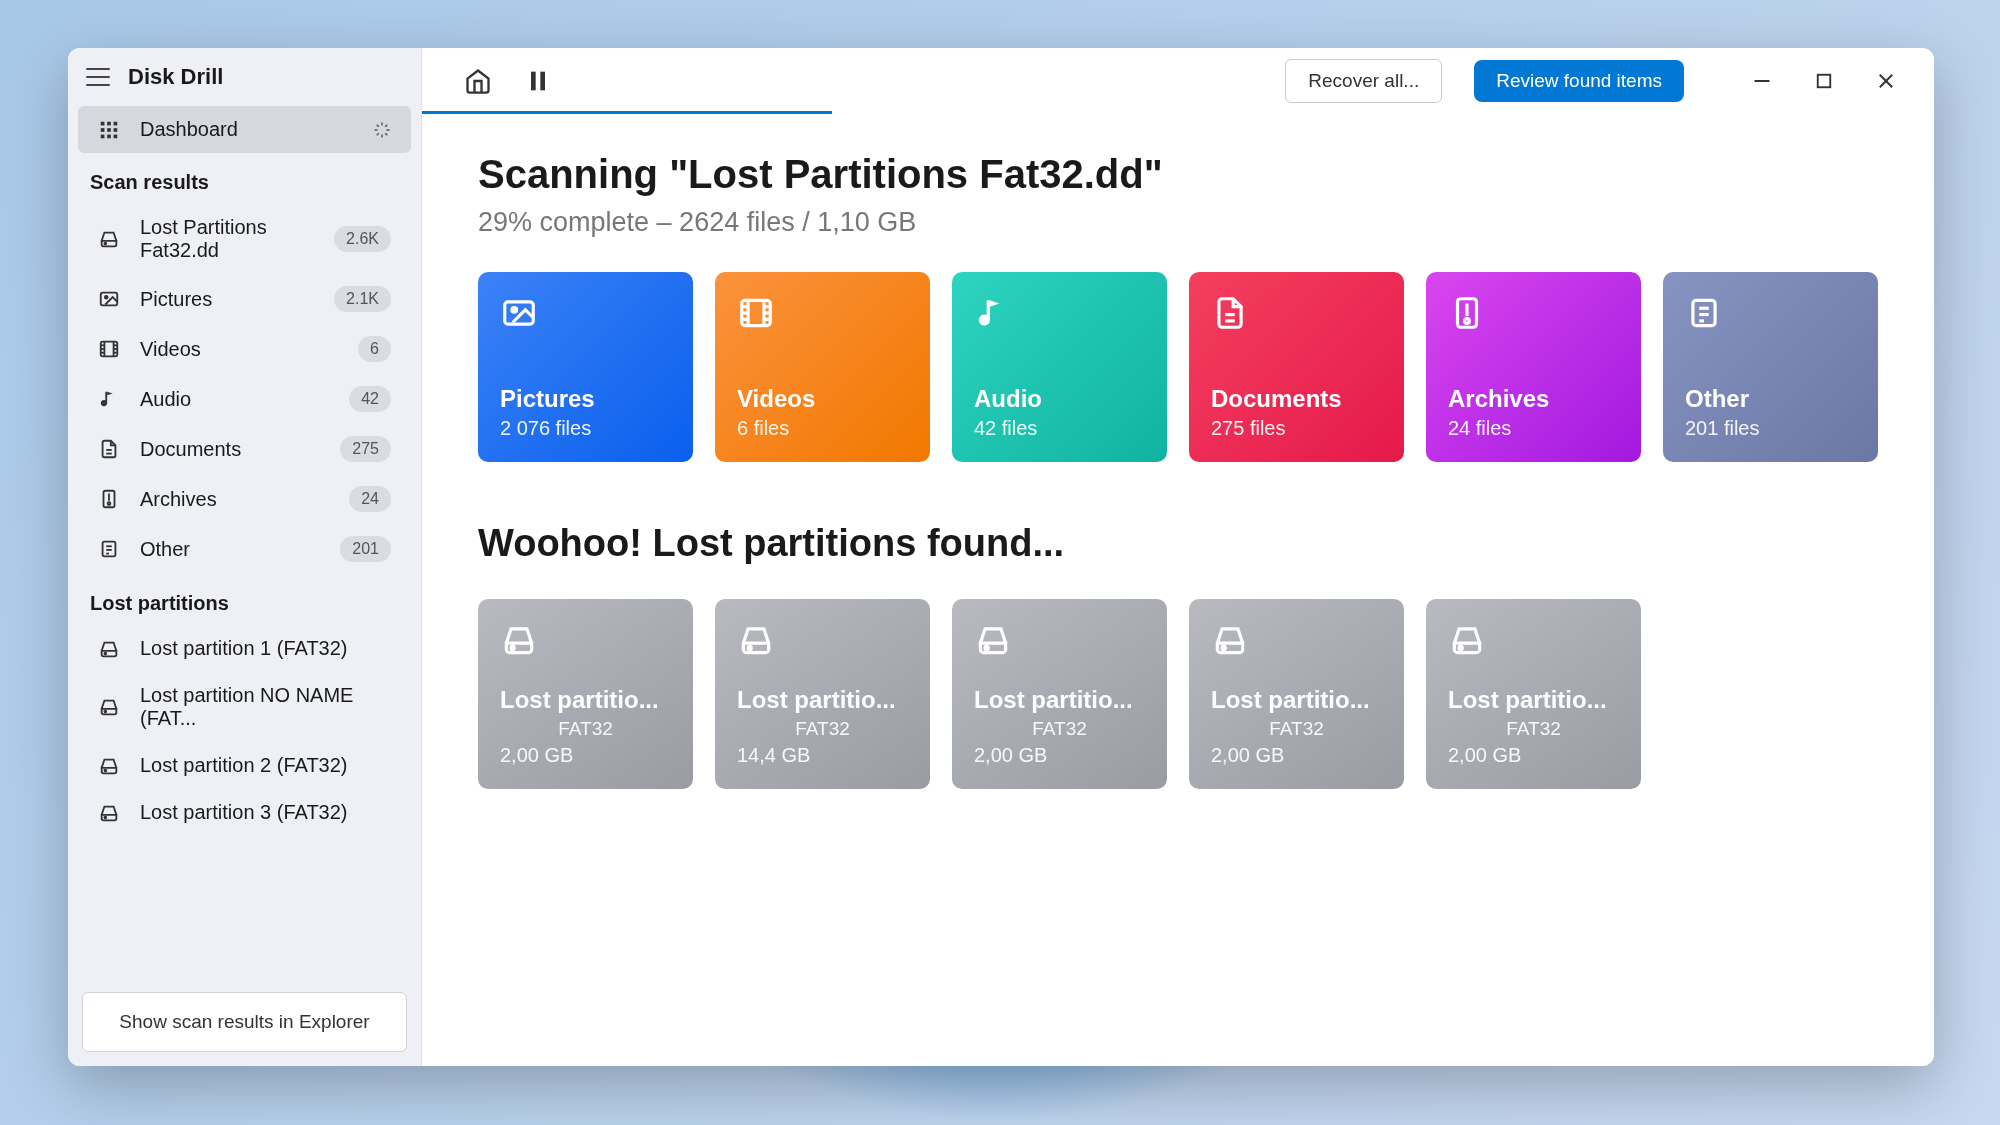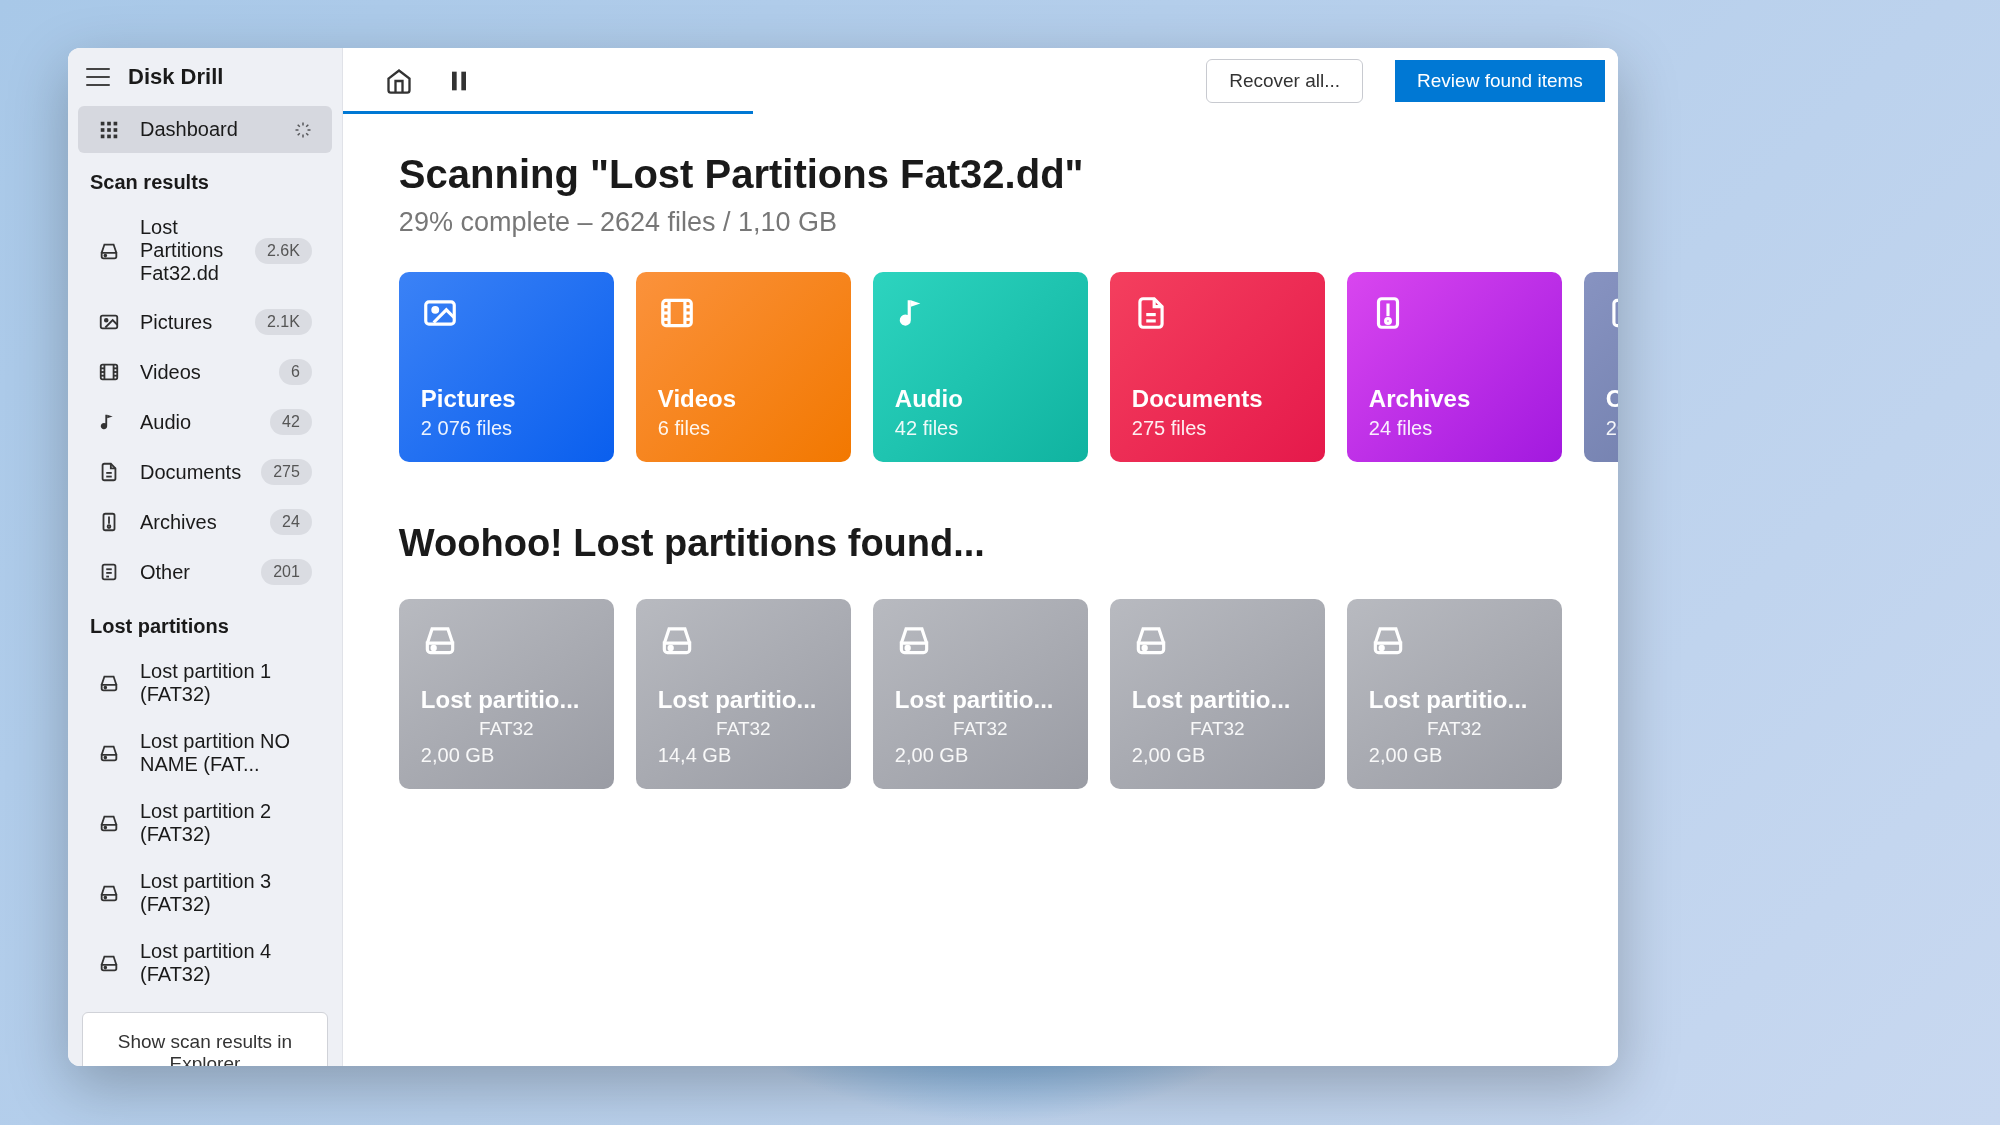--- a/index.html
+++ b/index.html
@@ -1,18 +1,18 @@
 <!DOCTYPE html>
 <html><head>
 <meta charset="utf-8">
 <style>
 * { margin: 0; padding: 0; box-sizing: border-box; font-family: 'Segoe UI', -apple-system, sans-serif; }
 body { background: linear-gradient(135deg, #a8c8e8, #c8d8f0); width: 2000px; height: 1125px; overflow: hidden; position: relative; }
 .bg-accent { position: absolute; bottom: 0; left: 50%; transform: translateX(-50%); width: 800px; height: 300px; background: radial-gradient(ellipse at top, #0078d4 0%, rgba(0,120,212,0.7) 30%, transparent 70%); }
-.window { position: absolute; left: 68px; top: 48px; width: 1550px; height: 1018px; background: #fff; border-radius: 12px; box-shadow: 0 20px 60px rgba(0,0,0,0.25); display: flex; overflow: hidden; }
+.window { position: absolute; left: 68px; top: 48px; width: 1866px; height: 1018px; background: #fff; border-radius: 12px; box-shadow: 0 20px 60px rgba(0,0,0,0.25); display: flex; overflow: hidden; }
 .sidebar { width: 395px; background: #eef0f5; border-right: 1px solid #e0e2e8; display: flex; flex-direction: column; }
 .sidebar-header { display: flex; align-items: center; padding: 16px 18px; gap: 18px; }
 .hamburger { width: 24px; height: 18px; display: flex; flex-direction: column; justify-content: space-between; cursor: pointer; }
 .hamburger span { height: 2px; background: #444; border-radius: 1px; }
 .app-title { font-size: 22px; font-weight: 600; color: #1a1a1a; }
 .nav-section { padding: 0 10px; }
 .nav-item { display: flex; align-items: center; padding: 12px 20px; border-radius: 6px; cursor: pointer; gap: 20px; }
 .nav-item.active { background: #d6d8df; }
 .nav-item-icon { width: 22px; height: 22px; display: flex; align-items: center; justify-content: center; color: #333; }
 .nav-item-label { font-size: 20px; color: #1a1a1a; flex: 1; }
@@ -20,21 +20,21 @@
 .spinner { width: 18px; height: 18px; }
 .section-header { font-size: 20px; font-weight: 600; color: #1a1a1a; padding: 18px 22px 10px; }
 .sidebar-footer { margin-top: auto; padding: 14px; }
 .explorer-btn { width: 100%; background: #fff; border: 1px solid #d0d2d8; border-radius: 6px; padding: 18px; font-size: 19px; color: #333; cursor: pointer; }
 .main { flex: 1; display: flex; flex-direction: column; background: #fff; }
 .toolbar { height: 66px; display: flex; align-items: center; padding: 0 38px 0 42px; gap: 32px; position: relative; }
 .toolbar-icon { width: 28px; height: 28px; cursor: pointer; display: flex; align-items: center; justify-content: center; color: #333; }
 .progress-line { position: absolute; bottom: 0; left: 0; height: 3px; background: #0078d4; }
 .toolbar-spacer { flex: 1; }
 .btn-secondary { background: #fff; border: 1px solid #c8cad0; border-radius: 6px; padding: 10px 22px; font-size: 19px; color: #333; cursor: pointer; }
-.btn-primary { background: #0078d4; border: none; border-radius: 0; padding: 10px 22px; font-size: 19px; color: #fff; cursor: pointer; }
+.btn-primary { background: #0078d4; border: none; border-radius: 8px; padding: 10px 22px; font-size: 19px; color: #fff; cursor: pointer; }
 .win-controls { display: flex; gap: 42px; margin-left: 36px; }
 .win-btn { width: 20px; height: 20px; cursor: pointer; color: #333; display: flex; align-items: center; justify-content: center; }
 .content { padding: 38px 56px; flex: 1; }
 .scan-title { font-size: 40px; font-weight: 600; color: #1a1a1a; }
 .scan-subtitle { font-size: 27px; color: #777; margin-top: 10px; }
 .cards { display: flex; gap: 22px; margin-top: 34px; }
 .card { width: 215px; height: 190px; border-radius: 10px; padding: 22px; display: flex; flex-direction: column; cursor: pointer; position: relative; }
 .card-icon { width: 38px; height: 38px; color: #fff; }
 .card-spacer { flex: 1; }
 .card-title { font-size: 24px; font-weight: 600; color: #fff; }
@@ -211,30 +211,20 @@
         <div class="nav-item">
           <div class="nav-item-icon">
             <svg viewBox="0 0 24 24" fill="none" stroke="currentColor" stroke-width="2">
               <path d="M4 14h16a0 0 0 010 0v4a2 2 0 01-2 2H6a2 2 0 01-2-2v-4z"></path>
               <path d="M4 14l3-9h10l3 9"></path>
               <circle cx="8" cy="17" r="1" fill="currentColor"></circle>
             </svg>
           </div>
           <div class="nav-item-label">Lost partition 3 (FAT32)</div>
         </div>
-        <div class="nav-item">
-          <div class="nav-item-icon">
-            <svg viewBox="0 0 24 24" fill="none" stroke="currentColor" stroke-width="2">
-              <path d="M4 14h16a0 0 0 010 0v4a2 2 0 01-2 2H6a2 2 0 01-2-2v-4z"></path>
-              <path d="M4 14l3-9h10l3 9"></path>
-              <circle cx="8" cy="17" r="1" fill="currentColor"></circle>
-            </svg>
-          </div>
-          <div class="nav-item-label">Lost partition 4 (FAT32)</div>
-        </div>
       </div>
     <div class="sidebar-footer">
       <button class="explorer-btn">Show scan results in Explorer</button>
     </div>
   </div>
 
   <div class="main">
     <div class="toolbar">
       <div class="toolbar-icon">
           <svg viewBox="0 0 24 24" fill="none" stroke="currentColor" stroke-width="2">

